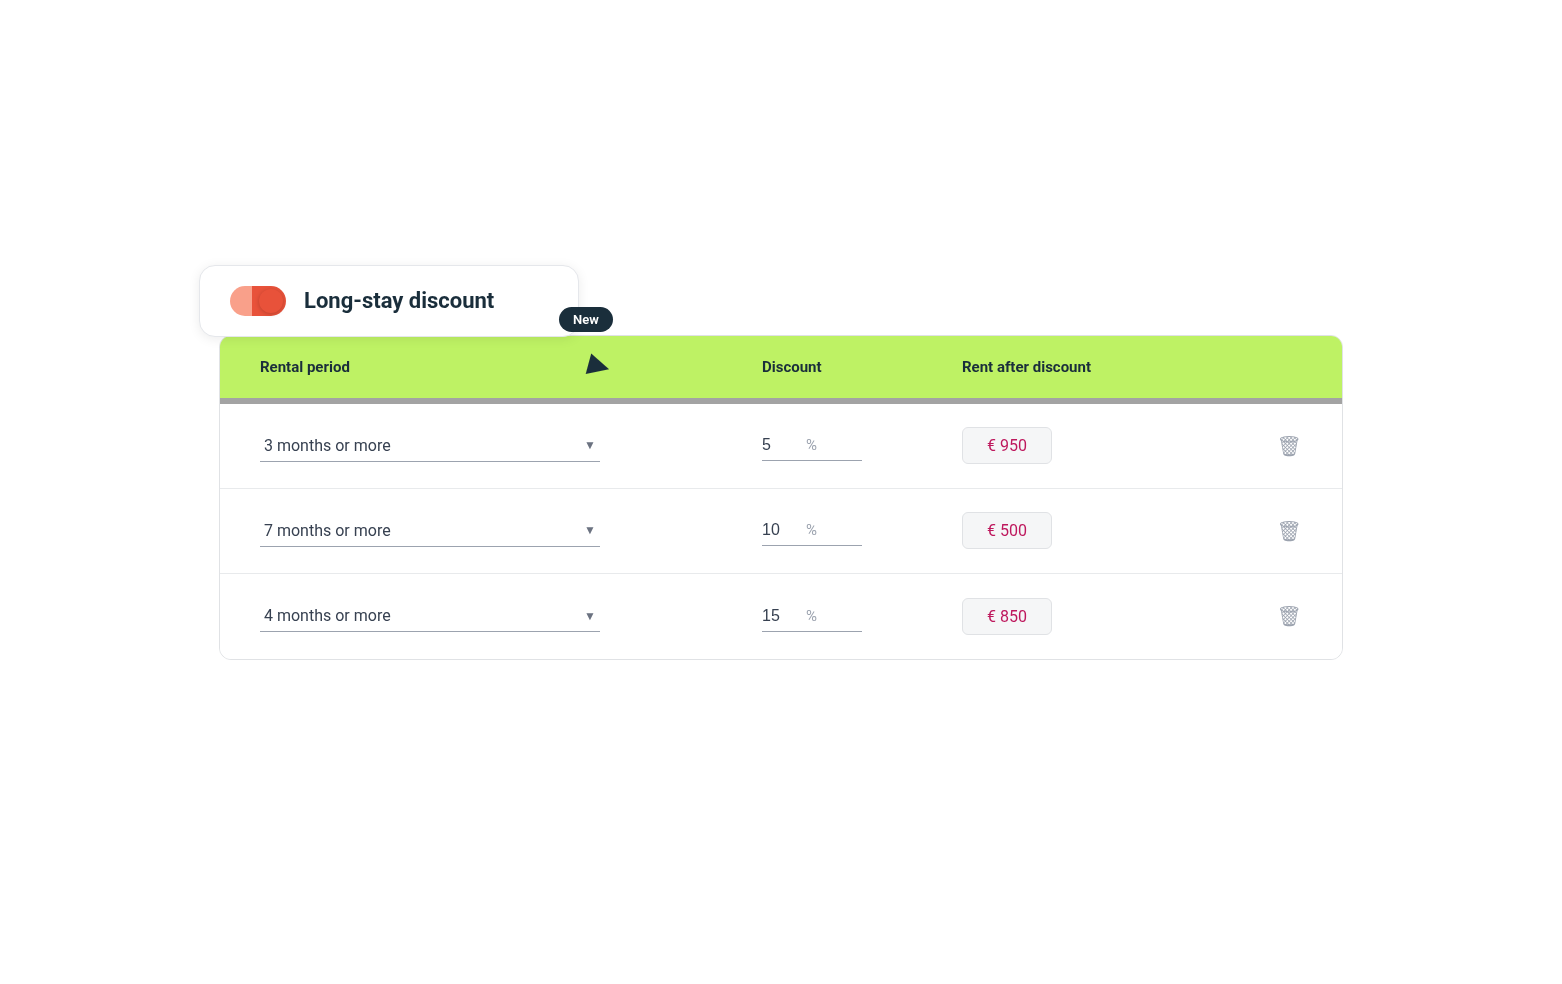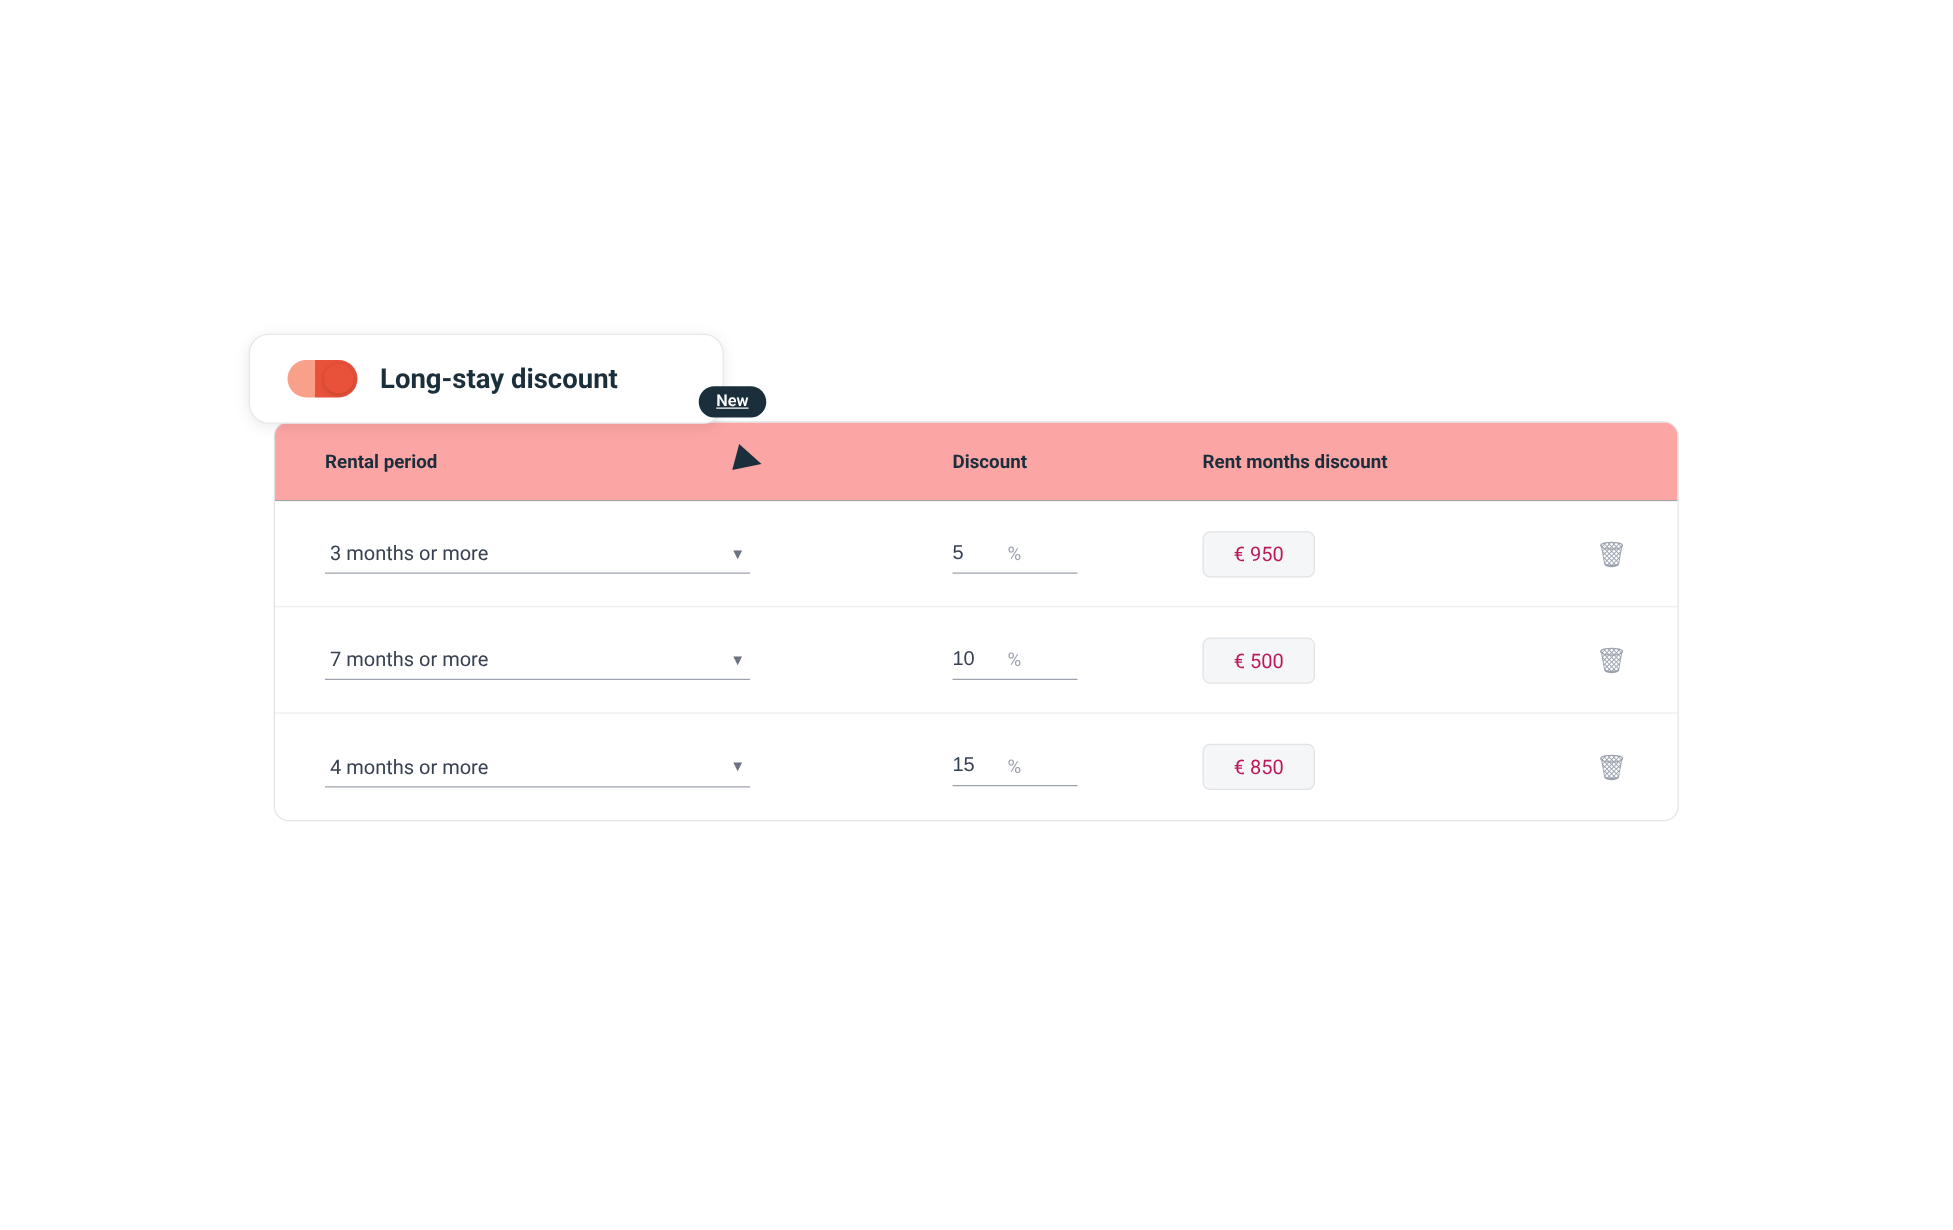--- a/index.html
+++ b/index.html
@@ -72,21 +72,20 @@
       position: absolute;
       top: -18px;
       left: 340px;
       background: #1a2e3b;
       color: #ffffff;
       font-size: 13px;
       font-weight: 600;
       padding: 5px 14px;
       border-radius: 20px;
       z-index: 20;
-      text-decoration: underline;
     }
 
     
     .cursor-arrow {
       position: absolute;
       top: 20px;
       left: 370px;
       z-index: 20;
       width: 0;
       height: 0;
@@ -106,22 +105,22 @@
       border: 1px solid #e0e2e5;
       overflow: hidden;
       margin-top: 10px;
     }
 
     
     .table-header {
       display: grid;
       grid-template-columns: 1fr 200px 260px 80px;
       padding: 22px 40px;
-      border-bottom: 1px solid #a3a3a3;
-      background: #fca5a5;
+      border-bottom: 6px solid #a3a3a3;
+      background: #bef264;
     }
     .table-header-cell {
       font-size: 15px;
       font-weight: 700;
       color: #1a2e3b;
     }
 
     
     .table-row {
       display: grid;
@@ -236,21 +235,21 @@
 
   <div class="new-badge">New</div>
 
   <div class="cursor-arrow"></div>
 
   <div class="main-panel">
 
     <div class="table-header">
       <div class="table-header-cell">Rental period</div>
       <div class="table-header-cell">Discount</div>
-      <div class="table-header-cell">Rent months discount</div>
+      <div class="table-header-cell">Rent after discount</div>
       <div class="table-header-cell"></div>
     </div>
 
     <div class="table-row">
       <div class="dropdown-field">
         <span class="dropdown-text">3 months or more</span>
         <span class="dropdown-arrow">▼</span>
       </div>
       <div class="discount-field">
         <input class="discount-input" type="text" value="5" style="">

